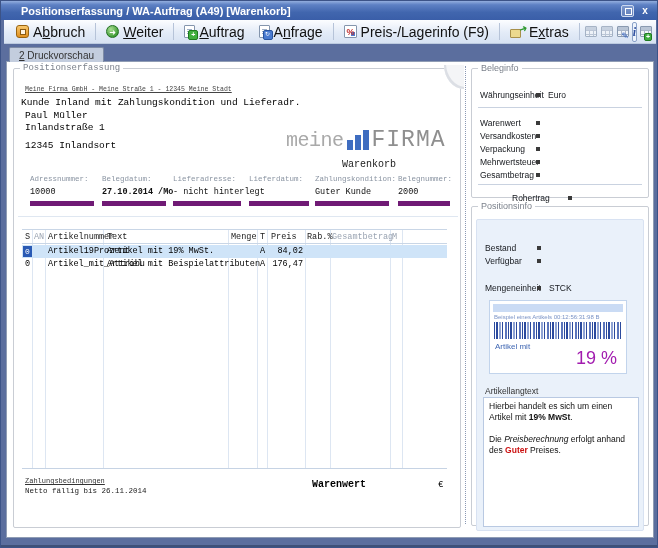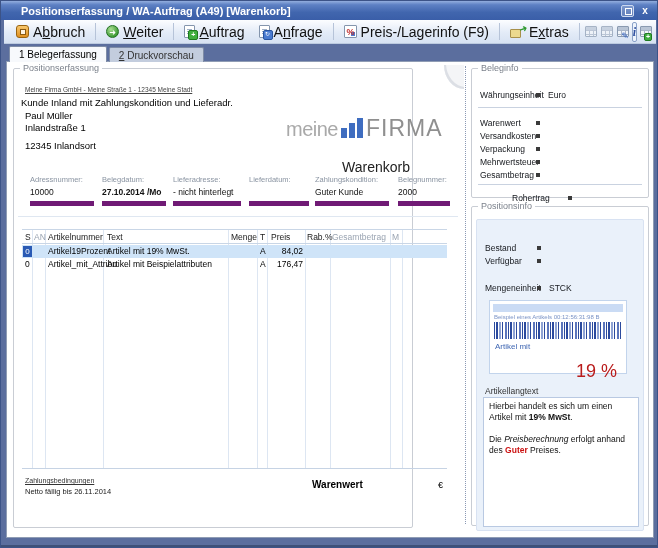--- a/index.html
+++ b/index.html
@@ -59,40 +59,40 @@
   
   .tabs{position:absolute;left:8px;top:45px;display:flex;gap:2px;z-index:2;}
   .tab{padding:2px 9px 3px;font-size:10px;border:1px solid #7e8ca6;border-bottom:none;border-radius:2px 2px 0 0;white-space:nowrap;}
   .tab.active{background:#f7f9fc;color:#000;height:16px;}
   .tab.inactive{background:#c3cdde;color:#333;height:15px;margin-top:1px;}
 
   
   .content{position:absolute;left:5px;top:60px;width:648px;height:477px;background:#fff;border:1px solid #8f9cb4;}
   fieldset.fs{position:absolute;border:1px solid #c9cdd4;border-radius:2px;margin:0;padding:0;}
   fieldset.fs legend{font-size:9px;color:#7c828c;margin-left:6px;padding:0 3px;line-height:9px;}
-  .fs-doc{left:6px;top:2px;width:400px;height:464px;}
+  .fs-doc{left:6px;top:2px;width:448px;height:464px;font-family:Liberation Mono, monospace;}
   .splitter{position:absolute;left:458px;top:4px;height:458px;width:1px;border-left:1px dotted #8b99b4;}
   .fs-beleg{left:464px;top:2px;width:178px;height:134px;}
   .fs-pos{left:464px;top:140px;width:178px;height:324px;}
   .page-curl{position:absolute;left:437px;top:3px;width:20px;height:24px;background:#f4f5f7;
     border-radius:0 0 0 100%;box-shadow:inset 2px -2px 0 #dcdfe5;z-index:3;}
 
   
   .doc-sender{position:absolute;left:11px;top:13px;font-size:6.5px;color:#444;text-decoration:underline;white-space:nowrap;}
   .doc-l1{position:absolute;left:7px;top:24px;font-size:9.5px;}
   .doc-l2{position:absolute;left:11px;top:37px;font-size:9.5px;}
   .doc-l3{position:absolute;left:11px;top:49px;font-size:9.5px;}
   .doc-city{position:absolute;left:11px;top:67px;font-size:9.5px;}
-  .logo{position:absolute;left:272px;top:32px;width:170px;height:34px;display:flex;align-items:flex-end;}
+  .logo{position:absolute;left:272px;top:44px;width:170px;height:34px;display:flex;align-items:flex-end;}
   .logo-w1{font-size:20px;color:#a9a9a9;line-height:20px;letter-spacing:-.5px;}
   .logo-bars{display:flex;align-items:flex-end;gap:2px;margin:0 3px 1px 3px;}
   .lb{width:6px;background:#3f6dc0;display:inline-block;}
   .lb1{height:10px;}.lb2{height:15px;}.lb3{height:20px;}
   .logo-w2{font-size:23px;color:#8f8f8f;line-height:21px;letter-spacing:1px;}
-  .doc-title{position:absolute;left:328px;top:86px;font-size:14px;color:#222;}
+  .doc-title{position:absolute;left:328px;top:86px;font-size:10px;color:#222;}
   .field{position:absolute;top:102px;height:31px;border-bottom:5px solid #701a75;}
   .field .flabel{display:block;font-size:7.5px;color:#8a94a2;line-height:9px;white-space:nowrap;}
   .field .fvalue{display:block;font-size:8.5px;color:#111;line-height:10px;margin-top:3px;white-space:nowrap;}
   .fvalue.bold{font-weight:bold;}
   .hr-fields{position:absolute;left:4px;top:143px;width:440px;height:1px;background:#dfe7f1;}
 
   
   .grid{position:absolute;left:8px;top:156px;width:425px;height:240px;border-top:1px solid #c9d6e6;border-bottom:1px solid #c6d3e4;}
   .vl{position:absolute;top:0;bottom:0;width:1px;background:#dde6f2;}
   .thead{position:absolute;left:0;right:0;top:0;height:14px;border-bottom:1px solid #c9d6e6;}
@@ -121,21 +121,21 @@
 
   .pos-panel{position:absolute;left:4px;top:8px;width:168px;height:312px;background:#eaf1fa;border:1px solid #d8e2f2;border-radius:2px;}
   .pos-row{position:absolute;left:8px;height:11px;display:flex;align-items:center;font-size:8.5px;color:#15181d;}
   .pos-row .lab{width:52px;flex:none;}
   .img-box{position:absolute;left:12px;top:80px;width:138px;height:74px;background:#fff;border:1px solid #c2d4ec;}
   .img-topbar{position:absolute;left:3px;right:3px;top:3px;height:8px;background:#cadbf4;}
   .img-caption{position:absolute;left:4px;top:13px;font-size:6px;color:#7a93c6;white-space:nowrap;overflow:hidden;right:2px;}
   .barcode{position:absolute;left:4px;right:4px;top:21px;height:17px;
     background:repeating-linear-gradient(90deg,#2b4a9e 0 1px,#fff 1px 2px,#2b4a9e 2px 4px,#fff 4px 5px,#8fa3d4 5px 7px,#fff 7px 8px,#2b4a9e 8px 9px,#fff 9px 11px,#5c76bc 11px 13px,#fff 13px 14px);}
   .img-line1{position:absolute;left:5px;top:41px;font-size:8px;color:#3f66b2;}
-  .img-line2{position:absolute;right:9px;top:59px;font-size:18px;color:#b91c1c;line-height:22px;}
+  .img-line2{position:absolute;right:9px;top:46px;font-size:18px;color:#a21caf;line-height:22px;}
   .lt-label{position:absolute;left:8px;top:166px;font-size:8.5px;color:#333;}
   .lt-box{position:absolute;left:6px;top:177px;width:156px;height:130px;background:#fff;border:1px solid #b9c9e2;
     padding:3px 5px;font-size:8.5px;line-height:11px;color:#111;overflow:hidden;}
   .lt-box p{margin:0 0 11px 0;}
   .red{color:#cc1111;}
 </style>
 </head>
 <body>
 
 <div class="window">
@@ -191,21 +191,20 @@
     <div class="tb-iconbtn outlined">
       <span class="i-info">i</span>
     </div>
     <div class="tb-iconbtn">
       <span class="i-grid"></span>
       <span class="ovl ovl-plus">+</span>
     </div>
   </div>
 
   <div class="tabs">
-    <div class="tab active"><span>1 Belegerfassung</span><span class="accel"></span><span></span></div>
     <div class="tab inactive"><span></span><span class="accel">2</span><span> Druckvorschau</span></div>
   </div>
 
   <div class="content">
 
     <div class="page-curl"></div>
 
     <fieldset class="fs fs-doc">
       <legend>Positionserfassung</legend>
 

